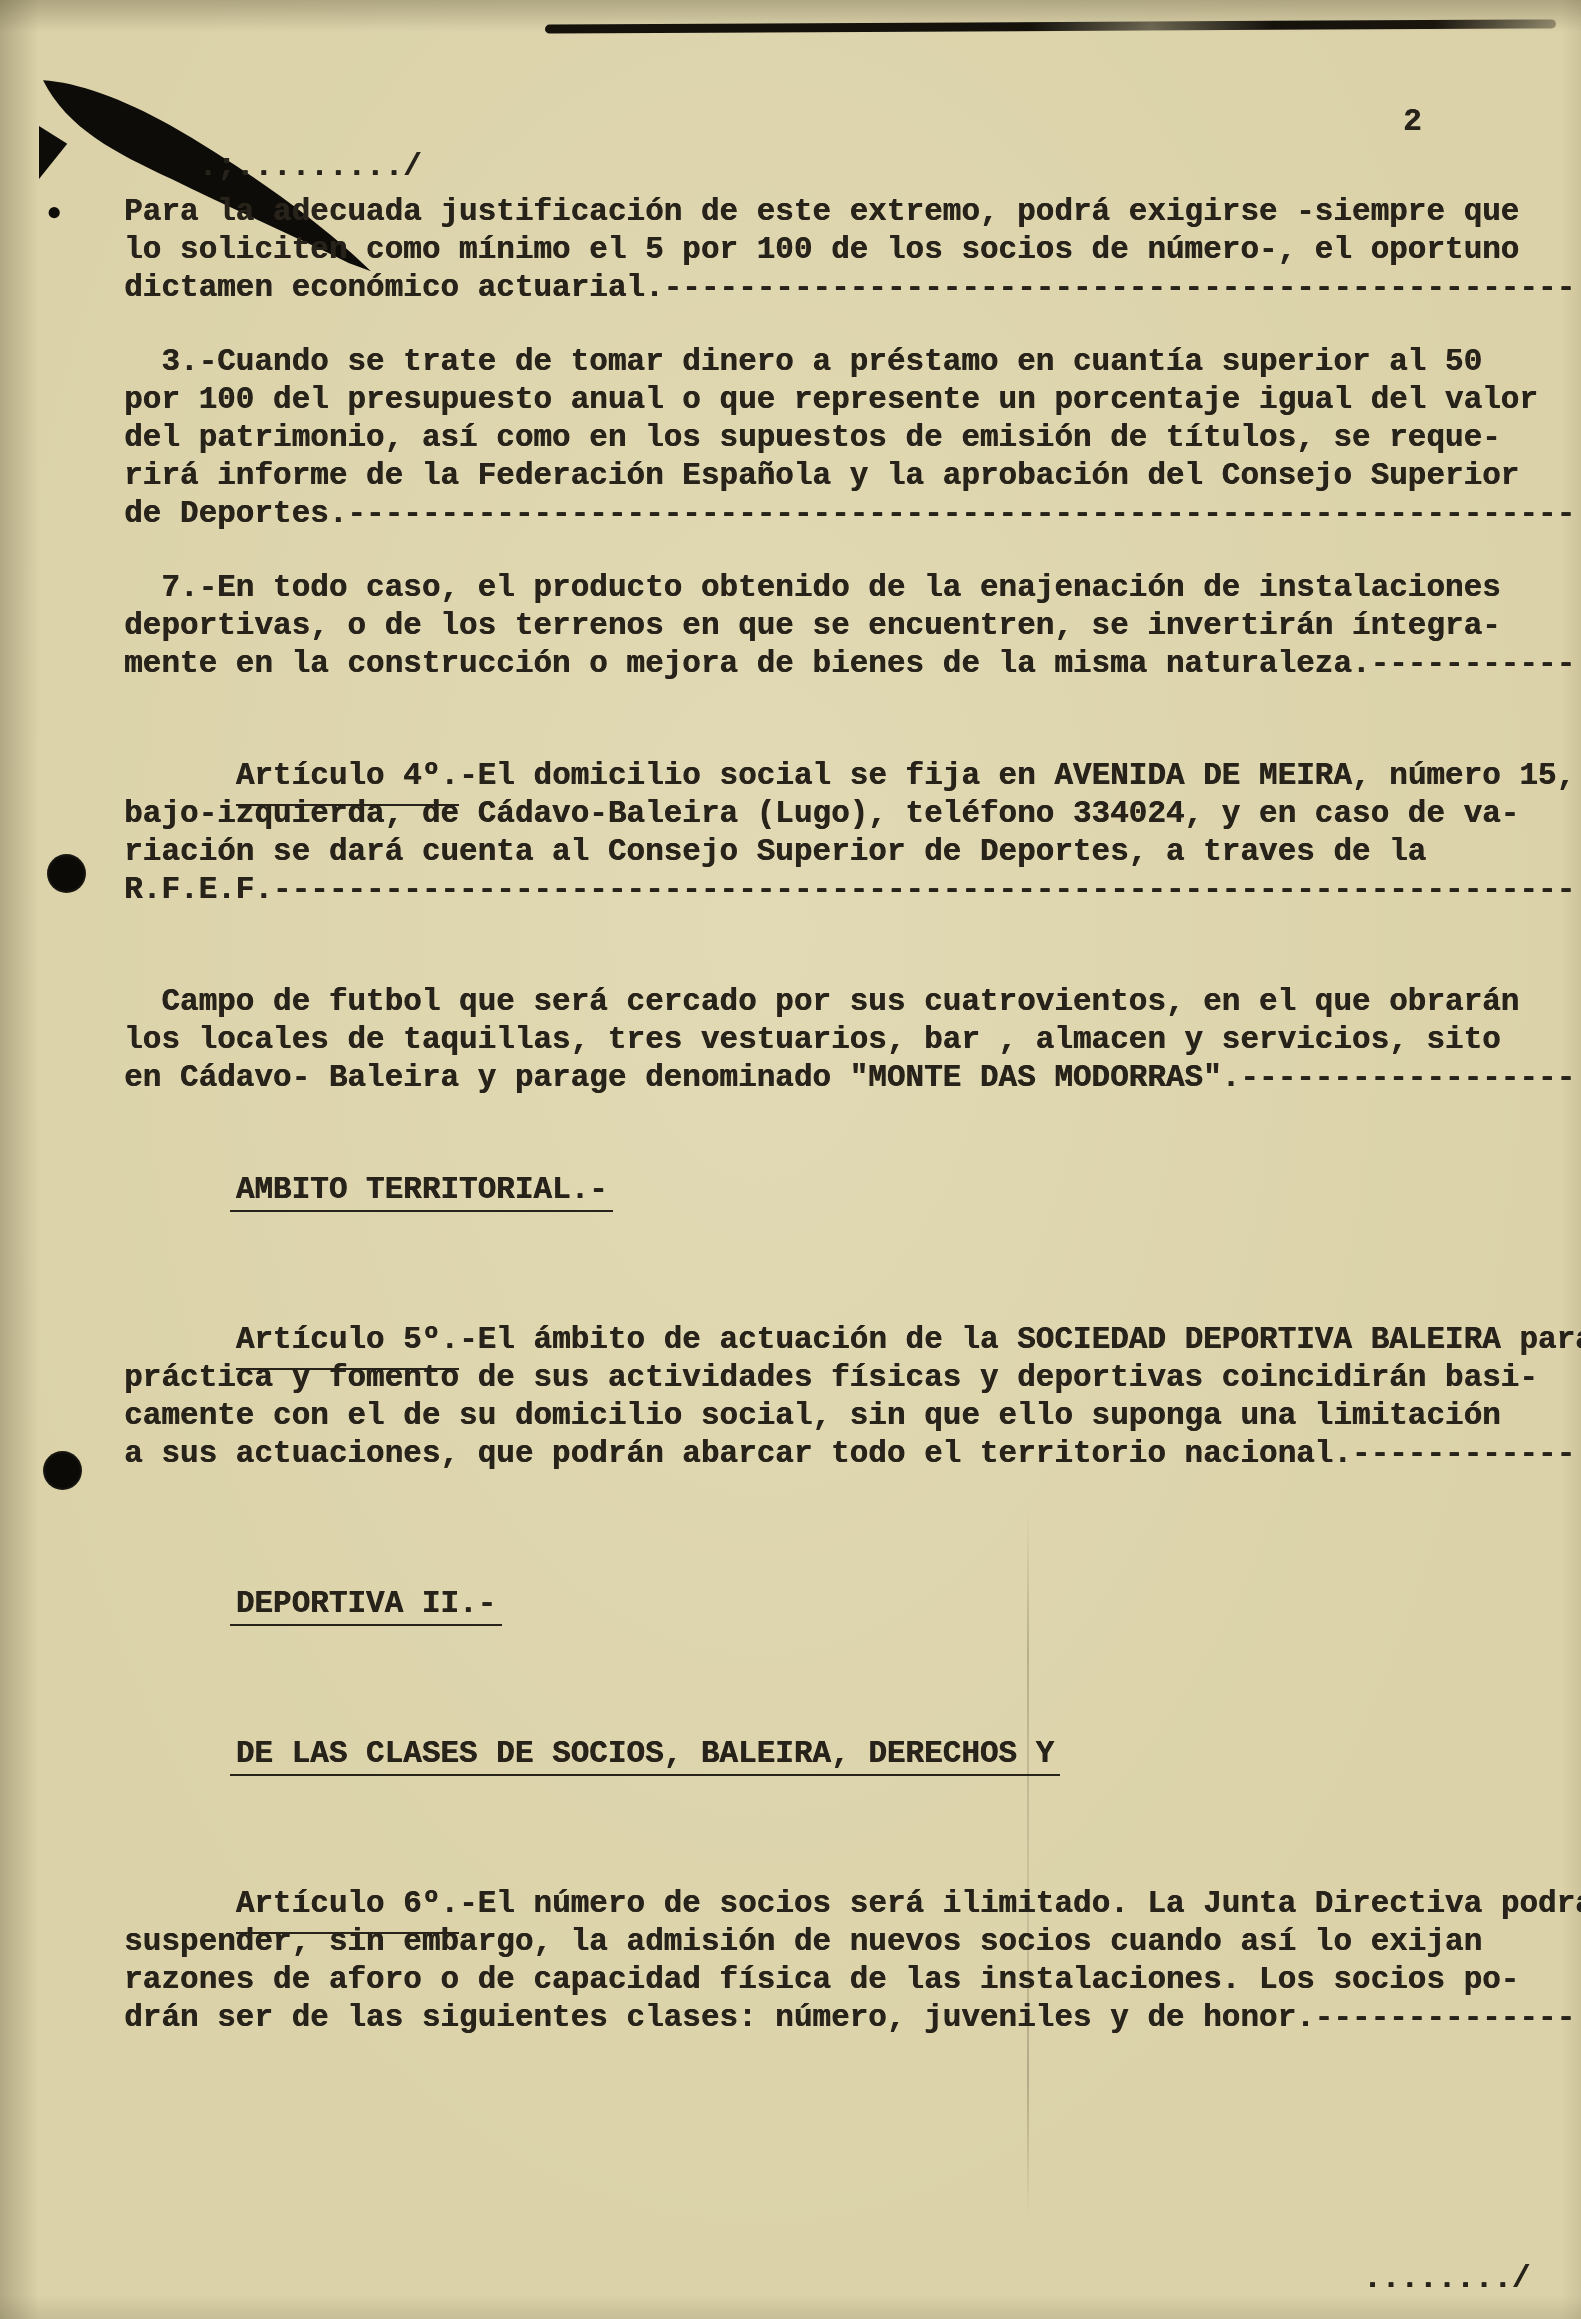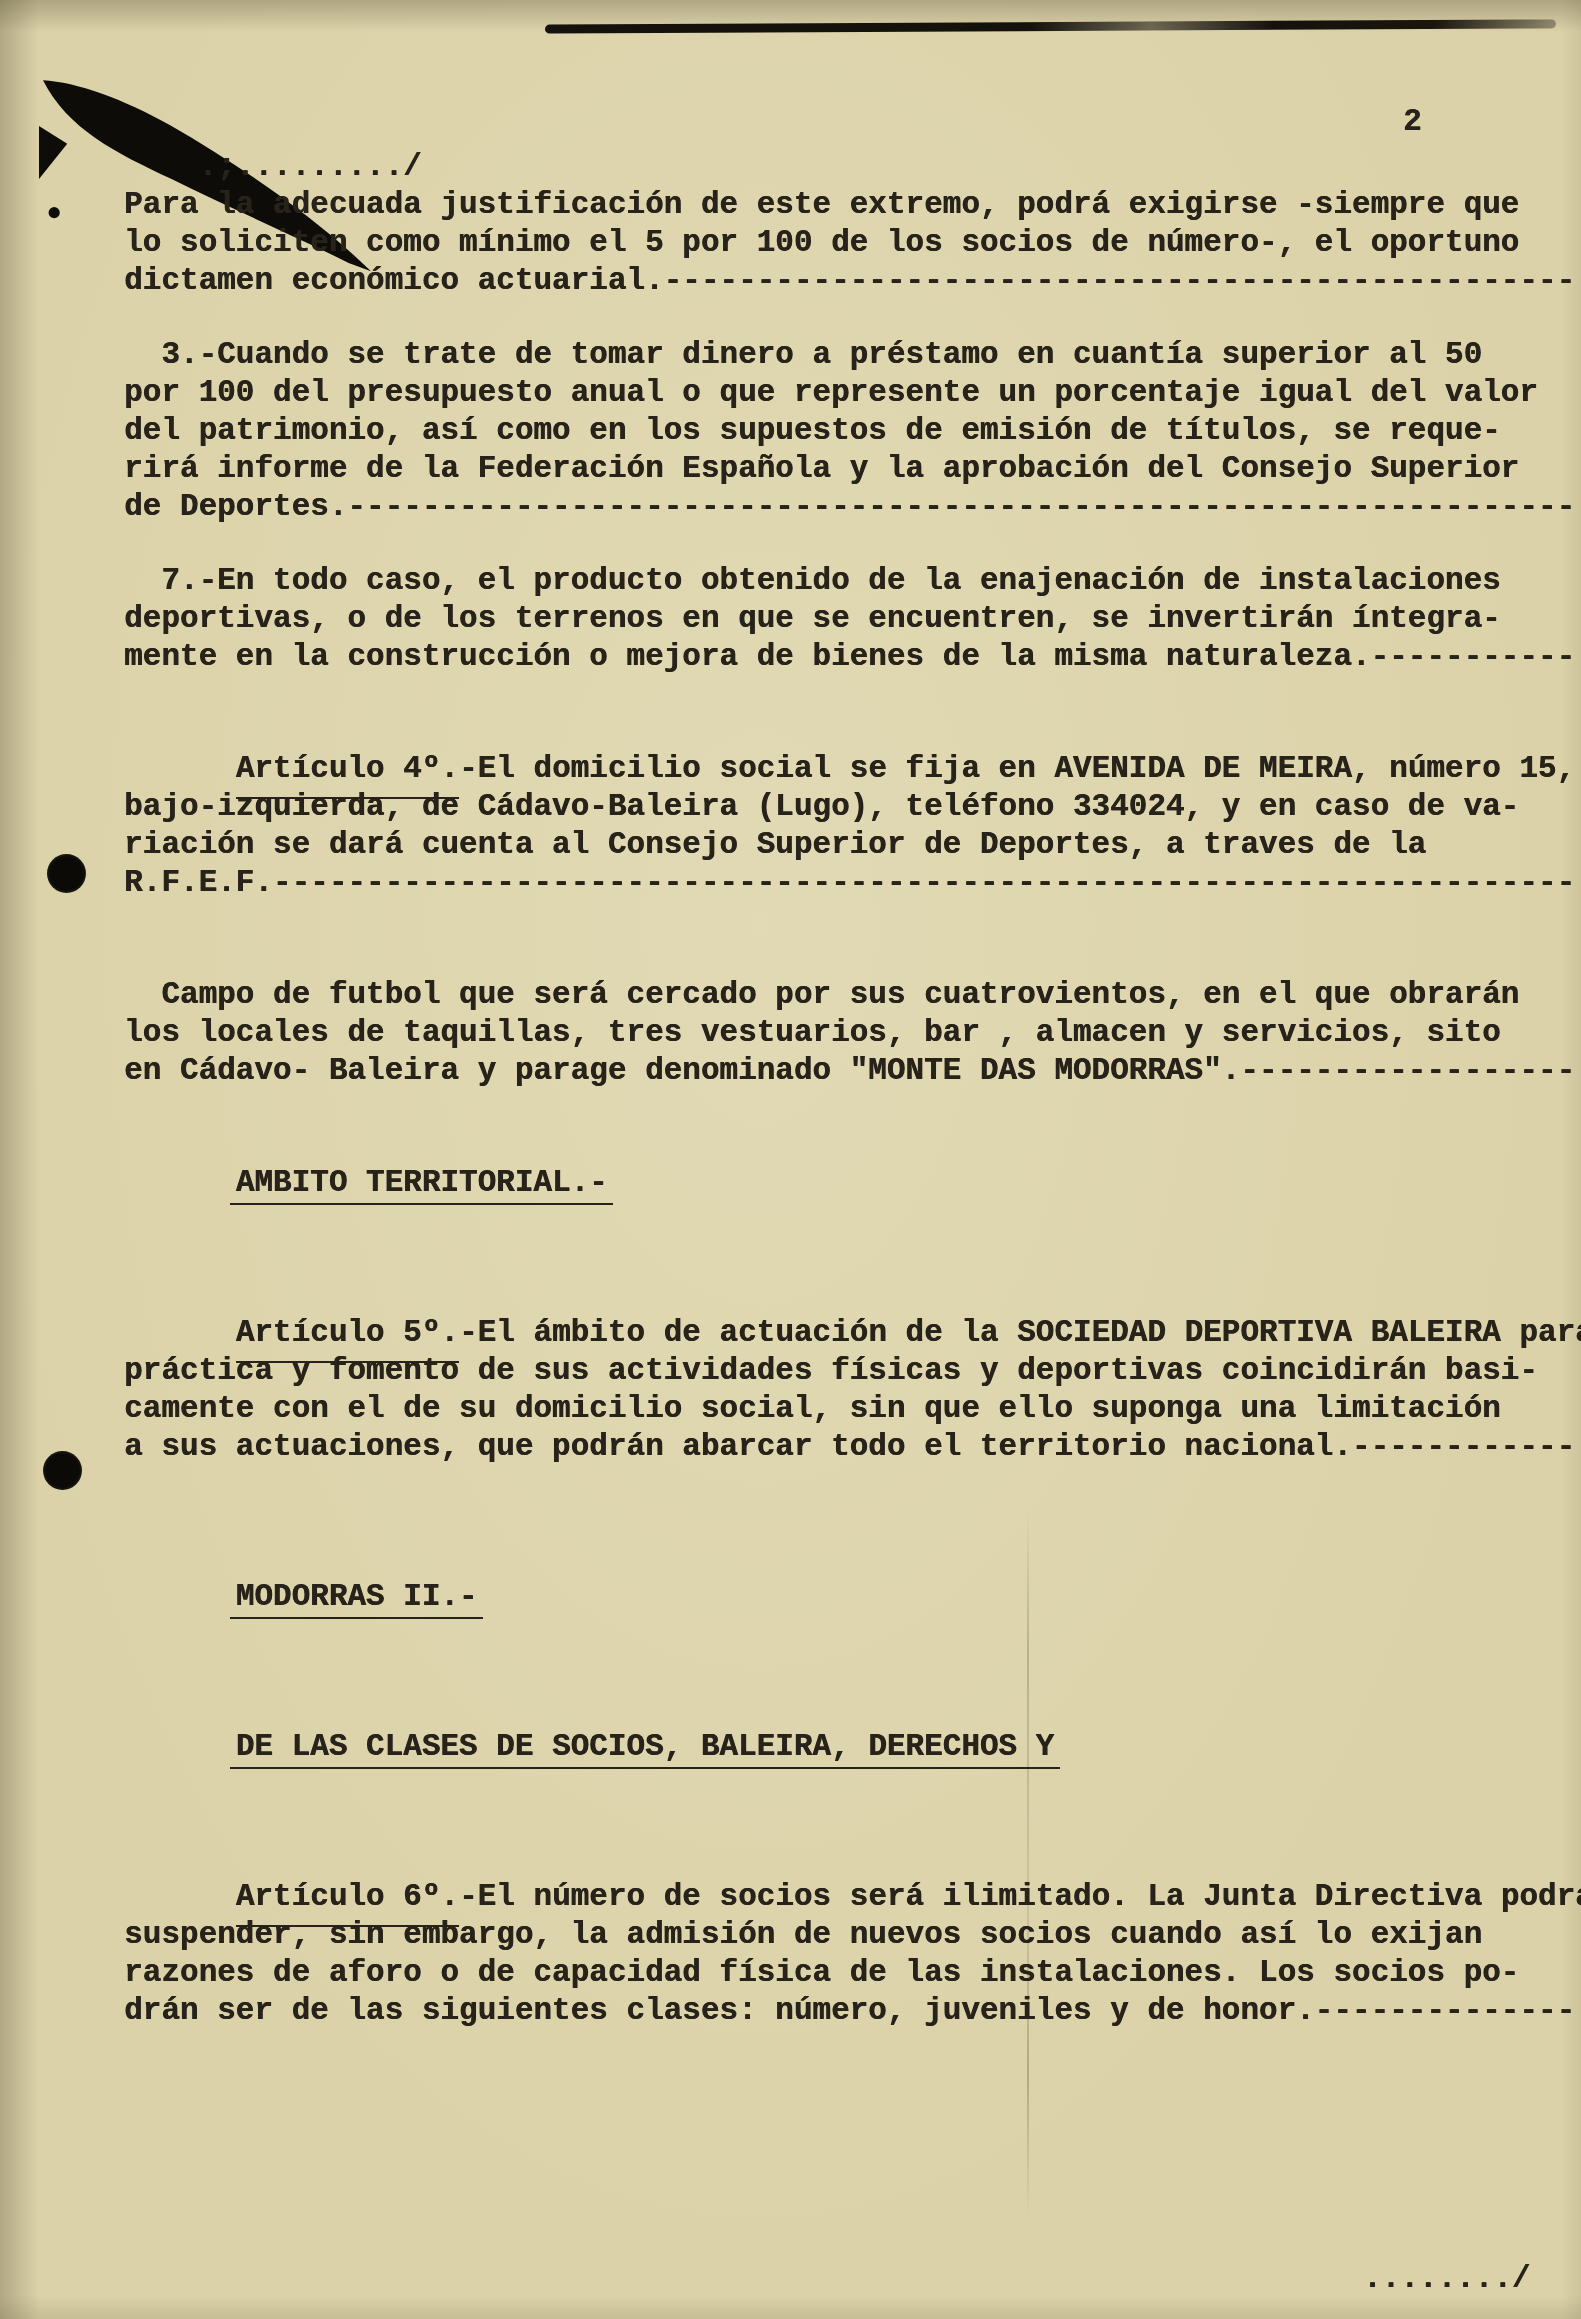--- a/index.html
+++ b/index.html
@@ -40,21 +40,21 @@
     position: absolute;
     top: 103px;
     left: 1403px;
   }
   .body-text {
     position: absolute;
     top: 186px;
     left: 124px;
     width: 1443px;
   }
-  .para { margin: 0 0 36px 0; }
+  .para { margin: 7px 0 36px 0; }
   .para:last-child { margin-bottom: 0; }
   .center {
     padding-right: 158px;
   }
   .u {
     border-bottom: 2.8px solid currentColor;
     padding: 0 5.6px 2.8px 5.6px;
     margin: 0 -5.6px;
   }
   .u-lead {
@@ -163,21 +163,21 @@
     </p>
 
     <p class="para typed">
       <span class="u-lead">Artículo 5º.</span><span>-El ámbito de actuación de la SOCIEDAD DEPORTIVA BALEIRA para la
 práctica y fomento de sus actividades físicas y deportivas coincidirán basi-
 camente con el de su domicilio social, sin que ello suponga una limitación
 a sus actuaciones, que podrán abarcar todo el territorio nacional.------------</span>
     </p>
 
     <p class="para typed center">
-      <span class="u">MODORRAS II.-</span>
+      <span class="u">DEPORTIVA II.-</span>
     </p>
 
     <p class="para typed center">
       <span class="u">DE LAS CLASES DE SOCIOS, BALEIRA, DERECHOS Y</span>
     </p>
 
 
     <p class="para typed">
       <span class="u-lead">Artículo 6º.</span><span>-El número de socios será ilimitado. La Junta Directiva podrá
 suspender, sin embargo, la admisión de nuevos socios cuando así lo exijan

